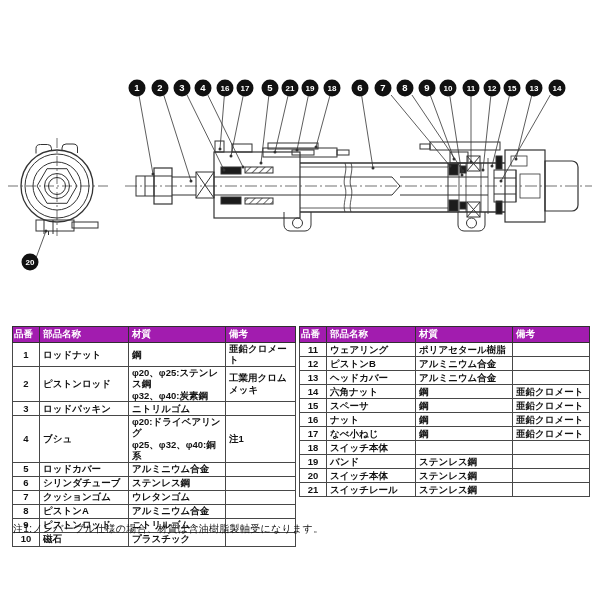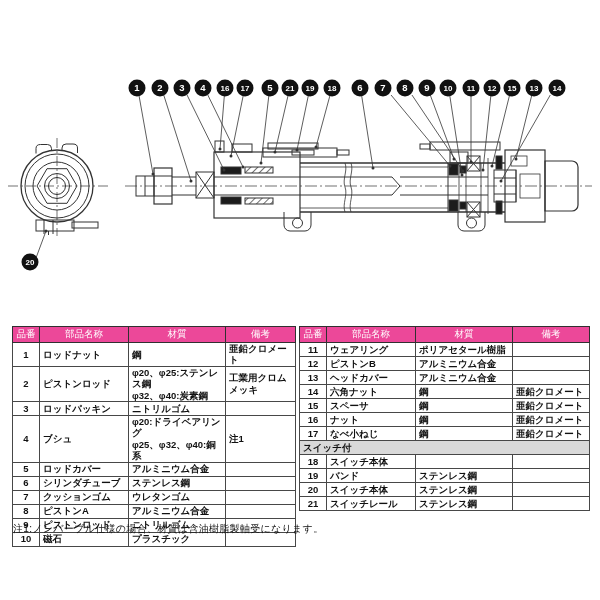--- a/index.html
+++ b/index.html
@@ -5,21 +5,21 @@
   html,body{margin:0;padding:0;background:#fff;}
   .page{position:relative;width:600px;height:600px;background:#ffffff;
         font-family:"Liberation Sans",sans-serif;overflow:hidden;color:#111;}
   svg{position:absolute;left:0;top:0;}
   .note{position:absolute;left:13px;top:304px;font-size:11px;font-weight:bold;letter-spacing:0.5px;}
   .note .bullet{margin-right:4px;}
   .footnote{position:absolute;left:13px;top:522px;font-size:10px;font-weight:normal;letter-spacing:0.3px;}
   table.parts{position:absolute;top:326px;border-collapse:collapse;table-layout:fixed;background:#fff;}
   table.left-t{left:12px;width:284px;}
   table.right-t{left:299px;width:291px;}
-  table.parts th{background:#ec4899;color:#fff;font-size:9.5px;font-weight:normal;text-align:center;
+  table.parts th{background:#a21caf;color:#fff;font-size:9.5px;font-weight:bold;text-align:left;
         padding:1px 3px;border:1px solid #303030;height:12px;}
   table.parts th.c-no{padding:1px 1px;}
   table.parts td{border:1px solid #474747;font-size:9.5px;font-weight:bold;padding:0 3px;
         height:13px;line-height:1.2;white-space:pre-line;overflow:hidden;vertical-align:middle;}
   .c-no{width:24px;text-align:center;}
   .c-name{width:82px;}
   .c-mat{width:90px;}
   td.c-mat,td.c-rem{font-size:8.5px;}
   td.section{background:#d9d9d9;text-align:left;padding:0 5px;font-size:9.5px;}
 </style>
@@ -415,23 +415,20 @@
           <td class="c-mat">鋼</td>
           <td class="c-rem">亜鉛クロメート</td>
         </tr>
         <tr>
           <td class="c-no">17</td>
           <td class="c-name">なべ小ねじ</td>
           <td class="c-mat">鋼</td>
           <td class="c-rem">亜鉛クロメート</td>
         </tr>
         <tr>
-          <td colspan="4" class="section">スイッチ付</td>
-        </tr>
-        <tr>
           <td class="c-no">18</td>
           <td class="c-name">スイッチ本体</td>
           <td class="c-mat"></td>
           <td class="c-rem"></td>
         </tr>
         <tr>
           <td class="c-no">19</td>
           <td class="c-name">バンド</td>
           <td class="c-mat">ステンレス鋼</td>
           <td class="c-rem"></td>

